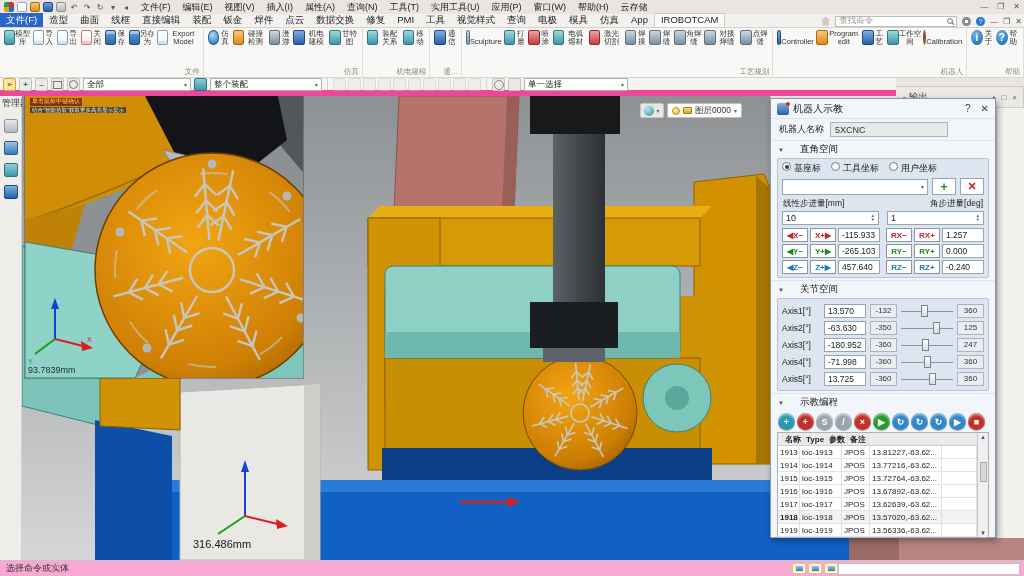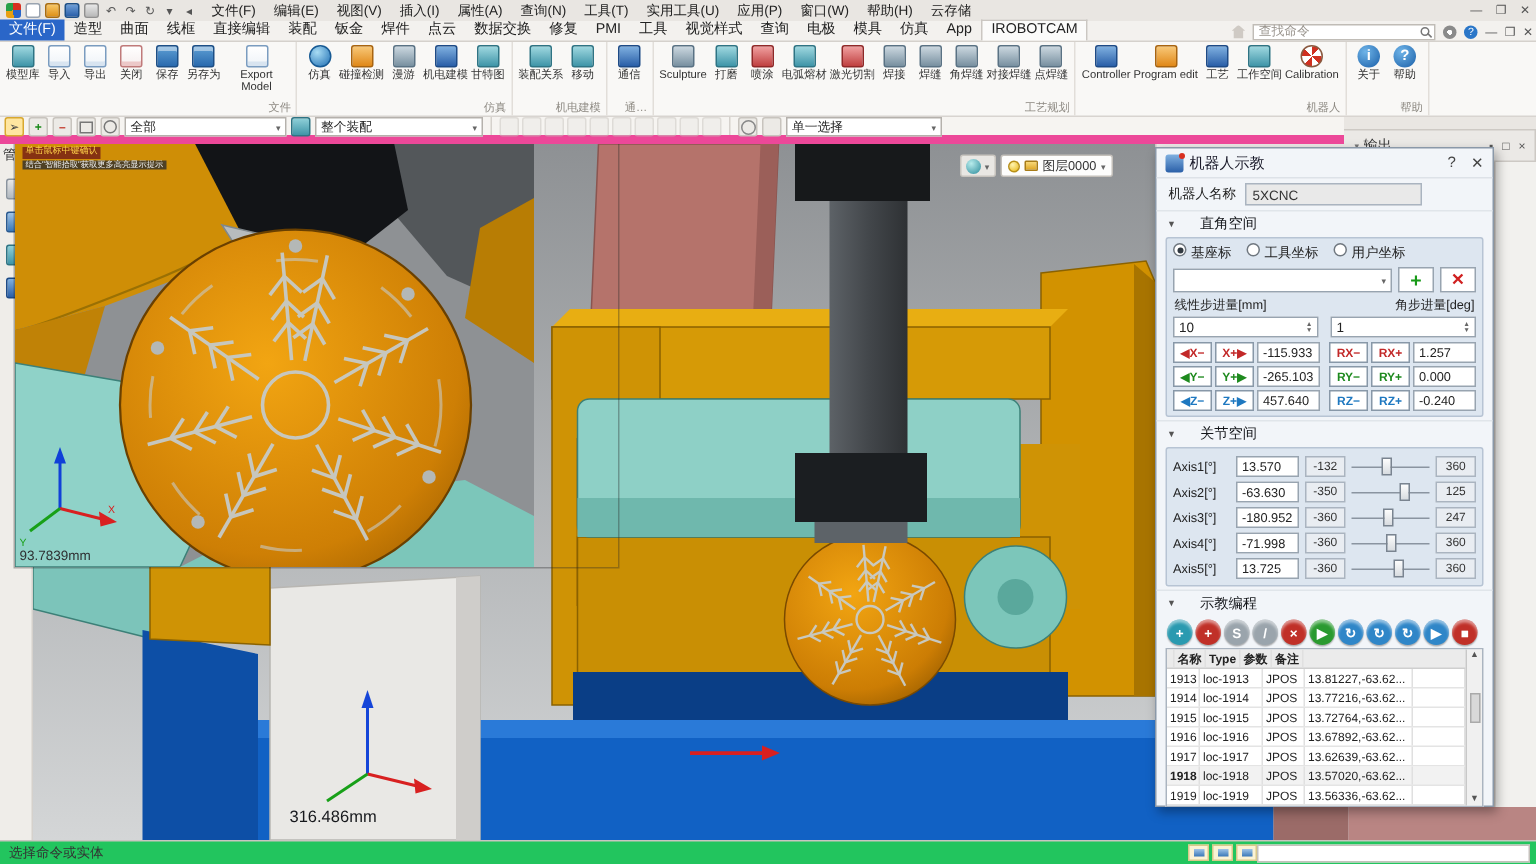--- a/index.html
+++ b/index.html
@@ -34,21 +34,21 @@
 .mag{width:6px;height:6px;border:1px solid #777;border-radius:50%;position:relative}
 .mag::after{content:"";position:absolute;width:4px;height:1px;background:#777;transform:rotate(45deg);right:-3px;bottom:-1px}
 .gearic{width:9px;height:9px;border-radius:50%;background:radial-gradient(circle,#fff 25%,#8a8a8a 27%)}
 .helpic{width:9px;height:9px;border-radius:50%;background:#2a76c8;color:#fff;font-size:7px;display:flex;align-items:center;justify-content:center}
 .minic{font-size:8px;color:#555}
 
 
 .ribbon{position:absolute;left:0;top:28px;width:1024px;height:50px;background:#f9f8f6;border-bottom:1px solid #d8d4d0;display:flex;z-index:20}
 .rgroup{display:flex;flex-direction:column;border-right:1px solid #e2ded9;padding:1px 3px 0}
 .ritems{flex:1;display:flex;align-items:flex-start}
-.ritem{min-width:24px;max-width:46px;display:flex;flex-direction:column;align-items:center;padding:1px 1px 0}
+.ritem{min-width:24px;max-width:46px;display:flex;align-items:flex-end;padding:1px 1px 0}
 .rlbl{font-size:7.5px;color:#333;text-align:center;line-height:1.05;max-width:44px}
 .rglabel{height:10px;text-align:right;color:#8d8982;font-size:7.5px}
 .ric{width:15px;height:15px;border-radius:2px;margin-bottom:1px;display:flex;align-items:center;justify-content:center}
 .i-page{background:linear-gradient(#ffffff,#eef3f8);border:1px solid #7a9cc0;box-shadow:inset 0 -3px 0 #d8e4f0}
 .i-redpage{background:linear-gradient(#ffffff,#f6eeee);border:1px solid #c07a7a;box-shadow:inset 0 -3px 0 #ecc8c8}
 .i-floppy{background:linear-gradient(#5e9fd4,#2a6aae);border:1px solid #1d4f86;box-shadow:inset 0 3px 0 rgba(255,255,255,.45)}
 .i-ball{background:radial-gradient(circle at 35% 30%,#a8dcf4,#1f6fb4);border-radius:50%;border:1px solid #175a94}
 .i-teal{background:linear-gradient(#9fd8e0,#3f95a8);border:1px solid #2e7484}
 .i-steel{background:linear-gradient(#ccd8e0,#7890a0);border:1px solid #5a7284}
 .i-red{background:linear-gradient(#f0a0a0,#c04040);border:1px solid #902828}
@@ -89,21 +89,21 @@
 .layerbar{position:absolute;left:618px;top:7px;display:flex;align-items:center;gap:3px;z-index:2}
 .viewsphere{width:24px;height:15px;background:#e9e7e3;border:1px solid #c8c4be;border-radius:2px;display:flex;align-items:center;justify-content:center;gap:2px}
 .viewsphere .ball{width:10px;height:10px;border-radius:50%;background:radial-gradient(circle at 35% 30%,#b8ecec,#2a8a9a)}
 .viewsphere .car,.layerbox .car{font-size:6px;color:#666}
 .layerbox{height:15px;background:#fdfdfc;border:1px solid #c4c0ba;border-radius:2px;display:flex;align-items:center;gap:3px;padding:0 4px}
 .bulb{width:8px;height:8px;border-radius:50%;background:radial-gradient(circle at 35% 30%,#fff4b0,#e8b818);border:1px solid #b89018}
 .lfolder{width:9px;height:7px;background:linear-gradient(#f8d878,#e0a828);border:1px solid #a87c18;border-radius:1px}
 .layerbox .ltxt{font-size:8.5px;color:#333}
 
 
-.inset{position:absolute;left:10px;top:92px;width:402px;height:286px;z-index:4;outline:1px solid rgba(40,40,40,.35);overflow:hidden}
+.inset{position:absolute;left:25px;top:92px;width:278px;height:286px;z-index:4;outline:1px solid rgba(40,40,40,.35);overflow:hidden}
 .tooltip{position:absolute;left:5px;top:2px;z-index:2;line-height:1.25}
 .tt1{display:inline-block;background:rgba(128,42,20,.92);color:#ffd24a;font-size:6px;padding:0 2px}
 .tt2{display:block;background:rgba(45,45,45,.8);color:#eee;font-size:5.5px;padding:0 2px}
 .inset-scale{position:absolute;left:3px;bottom:3px;font-size:9px;color:#2e3032;z-index:2}
 
 
 .outhdr{position:absolute;left:770px;top:86px;width:254px;height:22px;background:#ebe9e6;border:1px solid #cdc9c4;display:flex;align-items:center;z-index:5}
 .outhdr .otitle{margin-left:132px;font-size:9.5px;color:#333;display:flex;gap:3px;align-items:center}
 .outhdr .oi{margin-left:auto;display:flex;gap:6px;padding-right:6px;font-size:8px;color:#555}
 .outband{position:absolute;left:996px;top:108px;width:28px;height:430px;background:#f2f1ee;border-left:1px solid #c9c5c0;z-index:5}
@@ -156,21 +156,21 @@
 .thead{background:#ebebeb;font-weight:bold;border-bottom:1px solid #cfcfcf}
 .thead>span,.trow>span{padding:0 2px;overflow:hidden;white-space:nowrap;border-right:1px solid #e0e0e0;height:100%;display:flex;align-items:center}
 .c0{width:22px}.c1{width:42px}.c2{width:28px}.c3{width:72px}.c4{flex:1;border-right:none}
 .trow.sel{background:#f2f2f2}
 .trow.sel .c0{font-weight:bold}
 .tscroll{width:11px;background:#f0f0f0;border-left:1px solid #c8c8c8;display:flex;flex-direction:column;align-items:center;font-size:6px;color:#555}
 .tscroll .sthumb{width:7px;height:20px;background:#d8d8d8;border:1px solid #aaa;margin-top:22px}
 .tscroll .up{margin-top:1px}.tscroll .dn{margin-top:auto;margin-bottom:1px}
 
 
-.statusbar{position:absolute;left:0;top:560px;width:1024px;height:16px;background:#22c55e;border-top:1px solid #c9c5c0;z-index:20;display:flex;align-items:center}
+.statusbar{position:absolute;left:0;top:560px;width:1024px;height:16px;background:#f9a8d4;border-top:1px solid #c9c5c0;z-index:20;display:flex;align-items:center}
 .statusbar .hint{padding-left:6px;font-size:9px;color:#333}
 .sbi{position:absolute;top:2px;width:14px;height:11px;background:#fbf3d5;border:1px solid #d9c98a;display:flex;align-items:center;justify-content:center}
 .sbi::after{content:"";width:7px;height:5px;background:linear-gradient(#9fc4e8,#3a78b8)}
 .sbinput{position:absolute;left:838px;top:2px;width:182px;height:12px;background:#fff;border:1px solid #c5c1bc}
 </style>
 </head>
 <body>
 
 <div class="viewport">
   <svg width="1002" height="464" viewBox="0 0 1002 464">

